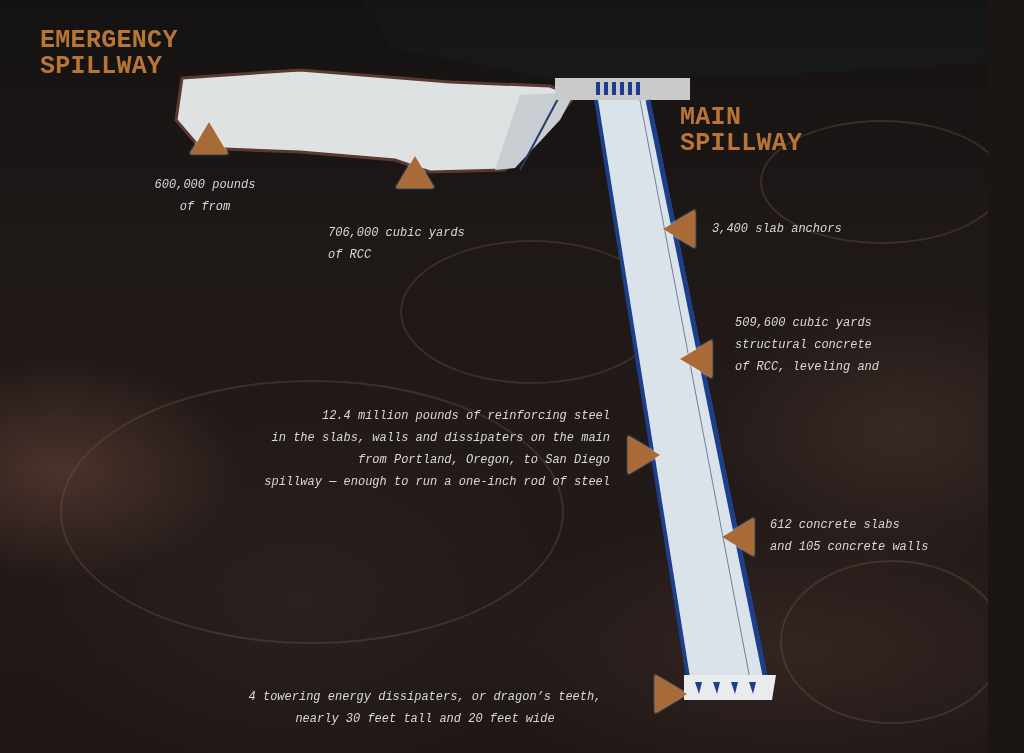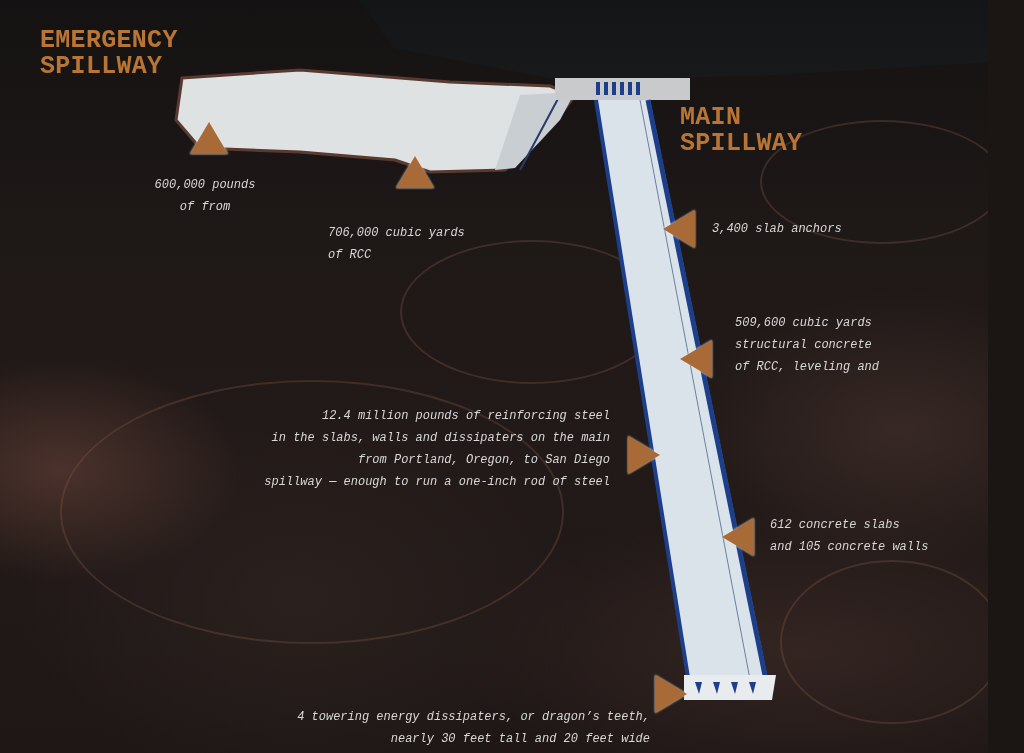--- a/index.html
+++ b/index.html
@@ -104,17 +104,17 @@
   <div class="note" style="left:240px;top:405px;width:370px;text-align:right;">
     <div>12.4 million pounds of reinforcing steel</div>
     <div>in the slabs, walls and dissipaters on the main</div>
     <div>from Portland, Oregon, to San Diego</div>
     <div>spillway — enough to run a one-inch rod of steel</div>
   </div>
   <div class="note" style="left:770px;top:514px;">
     <div>612 concrete slabs</div>
     <div>and 105 concrete walls</div>
   </div>
-  <div class="note" style="left:200px;top:706px;width:450px;text-align:right;">
+  <div class="note" style="left:200px;top:686px;width:450px;text-align:center;">
     <div>4 towering energy dissipaters, or dragon’s teeth,</div>
     <div>nearly 30 feet tall and 20 feet wide</div>
   </div>
 </div>
 
 </body></html>

